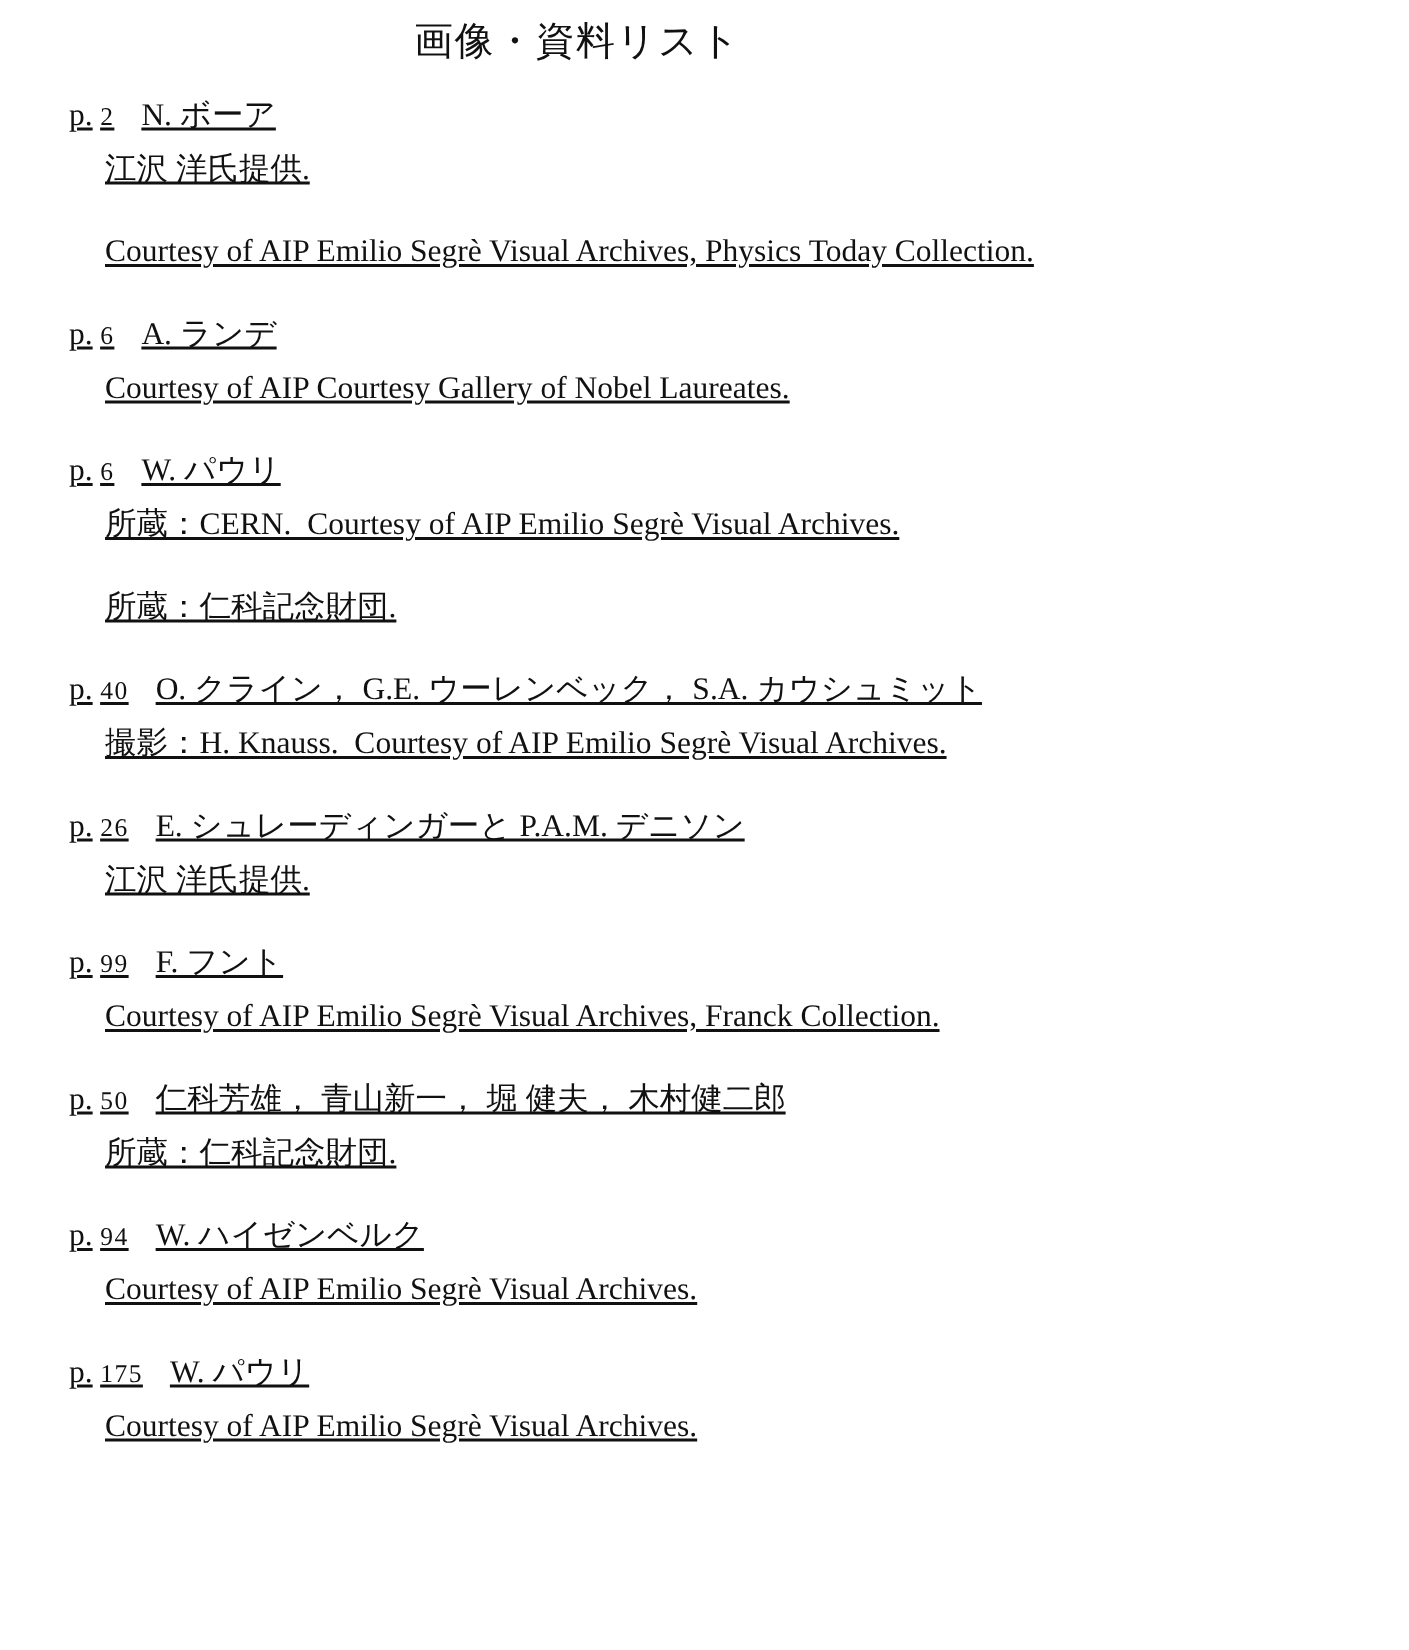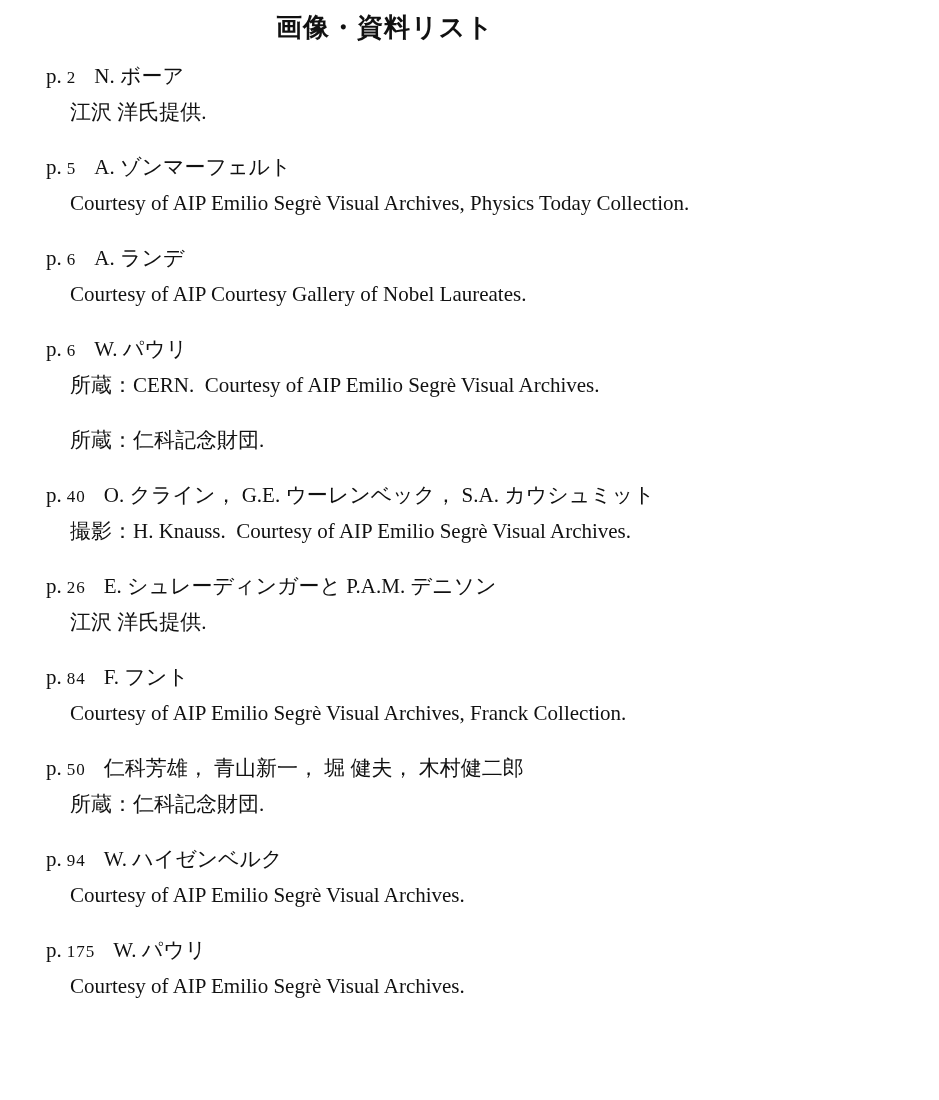--- a/index.html
+++ b/index.html
@@ -18,34 +18,35 @@
   .doc {
     width: 939px;
     height: 1100px;
   }
   .title {
     width: 770px;
     margin: 0;
     padding-top: 10px;
     text-align: center;
     font-size: 26px;
-    font-weight: bold;
+    font-weight: normal;
     letter-spacing: 1px;
     line-height: 36px;
   }
   .section-heading {
     margin: 30px 0 0 66px;
     font-family: "Liberation Sans", "DejaVu Sans", sans-serif;
     font-weight: bold;
     font-size: 20px;
     letter-spacing: 1px;
   }
   .entries {
     margin-top: 13px;
     margin-left: 46px;
+    text-decoration: underline;
   }
   .entry {
     margin-bottom: 20px;
   }
   .line1 {
     line-height: 35px;
     white-space: pre;
   }
   .pprefix {
     font-size: 21px;
@@ -69,21 +70,20 @@
 
 <div class="doc">
   <h1 class="title">画像・資料リスト</h1>
   <div class="entries">
   <div class="entry">
     <div class="line1"><span class="pprefix">p.</span><span class="pnum">2</span><span class="subject">N. ボーア</span></div>
     <div class="credit">江沢 洋氏提供.</div>
   </div>
 
   <div class="entry">
-    <div class="line1"><span class="pprefix">p.</span><span class="pnum">5</span><span class="subject">A. ゾンマーフェルト</span></div>
     <div class="credit">Courtesy of AIP Emilio Segrè Visual Archives, Physics Today Collection.</div>
   </div>
 
   <div class="entry">
     <div class="line1"><span class="pprefix">p.</span><span class="pnum">6</span><span class="subject">A. ランデ</span></div>
     <div class="credit">Courtesy of AIP Courtesy Gallery of Nobel Laureates.</div>
   </div>
 
   <div class="entry">
     <div class="line1"><span class="pprefix">p.</span><span class="pnum">6</span><span class="subject">W. パウリ</span></div>
@@ -98,21 +98,21 @@
     <div class="line1"><span class="pprefix">p.</span><span class="pnum">40</span><span class="subject">O. クライン， G.E. ウーレンベック， S.A. カウシュミット</span></div>
     <div class="credit">撮影：H. Knauss.  Courtesy of AIP Emilio Segrè Visual Archives.</div>
   </div>
 
   <div class="entry">
     <div class="line1"><span class="pprefix">p.</span><span class="pnum">26</span><span class="subject">E. シュレーディンガーと P.A.M. デニソン</span></div>
     <div class="credit">江沢 洋氏提供.</div>
   </div>
 
   <div class="entry">
-    <div class="line1"><span class="pprefix">p.</span><span class="pnum">84</span><span class="subject">F. フント</span></div>
+    <div class="line1"><span class="pprefix">p.</span><span class="pnum">99</span><span class="subject">F. フント</span></div>
     <div class="credit">Courtesy of AIP Emilio Segrè Visual Archives, Franck Collection.</div>
   </div>
 
   <div class="entry">
     <div class="line1"><span class="pprefix">p.</span><span class="pnum">50</span><span class="subject">仁科芳雄， 青山新一， 堀 健夫， 木村健二郎</span></div>
     <div class="credit">所蔵：仁科記念財団.</div>
   </div>
 
   <div class="entry">
     <div class="line1"><span class="pprefix">p.</span><span class="pnum">94</span><span class="subject">W. ハイゼンベルク</span></div>

